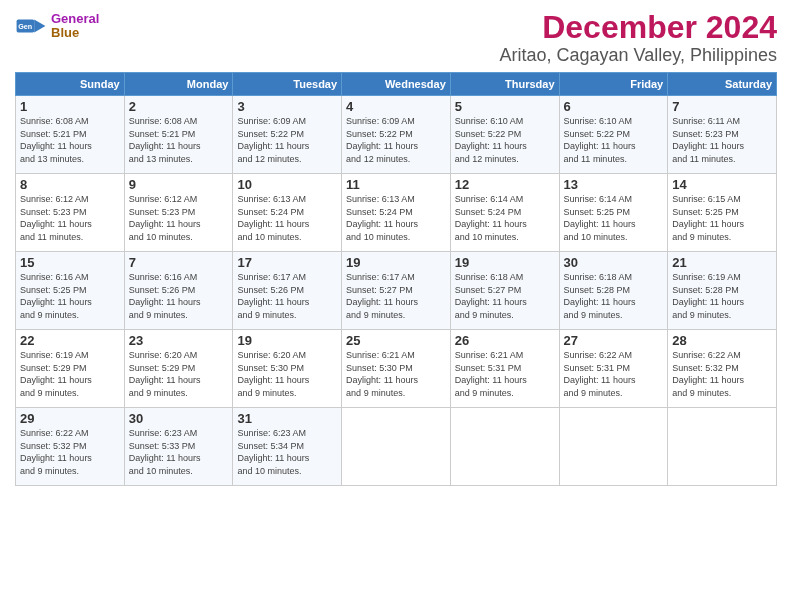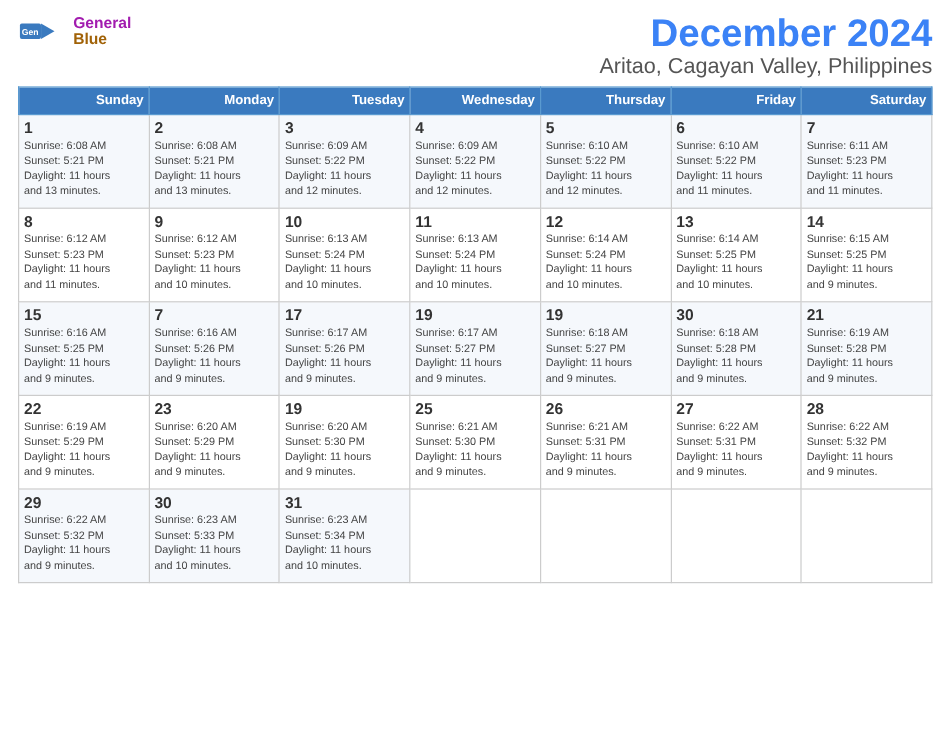--- a/index.html
+++ b/index.html
@@ -18,33 +18,33 @@
     }
     .header {
       display: flex;
       justify-content: space-between;
       align-items: flex-start;
       margin-bottom: 6px;
     }
     .logo {
       display: flex;
       align-items: center;
-      gap: 14px;
+      gap: 4px;
     }
     .logo-icon {
       width: 32px;
       height: 32px;
     }
     .title-block {
       text-align: right;
     }
     .month-title {
       font-size: 32px;
       font-weight: bold;
-      color: #3b82f6;
+      color: #be185d;
       line-height: 1.1;
     }
     .subtitle {
       font-size: 18px;
       color: #555;
     }
     table {
       width: 100%;
       border-collapse: collapse;
       table-layout: fixed;

